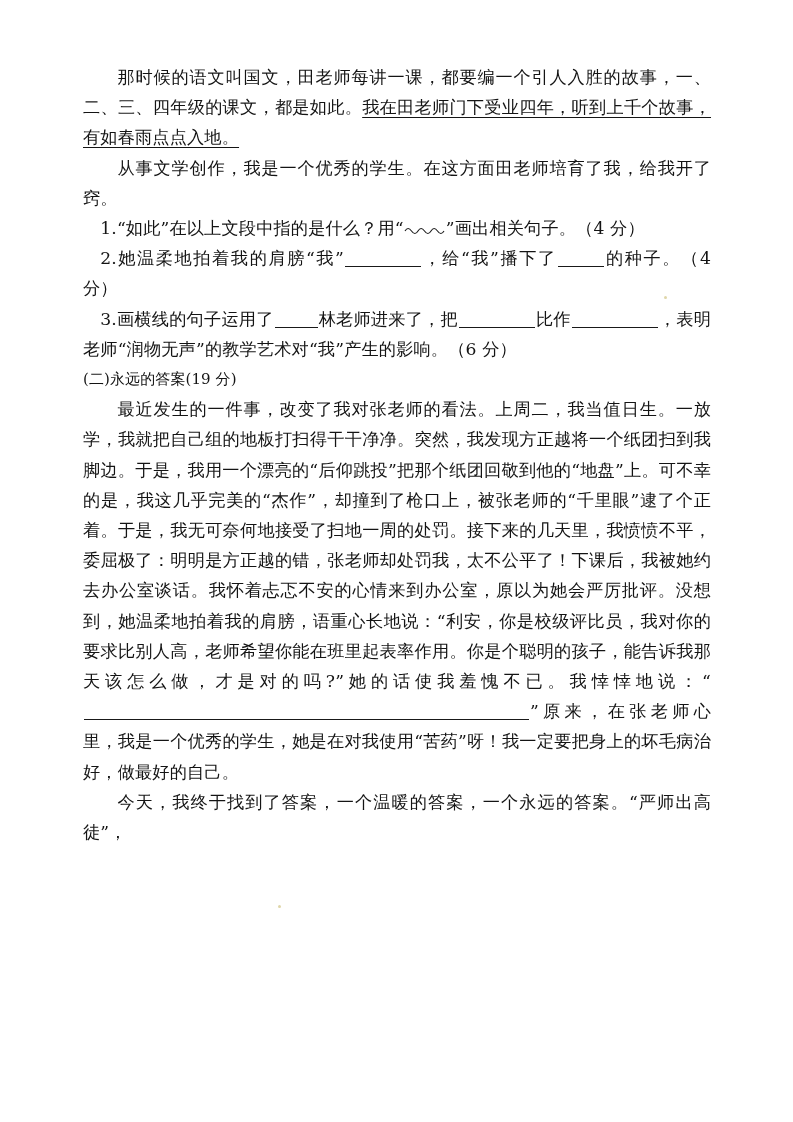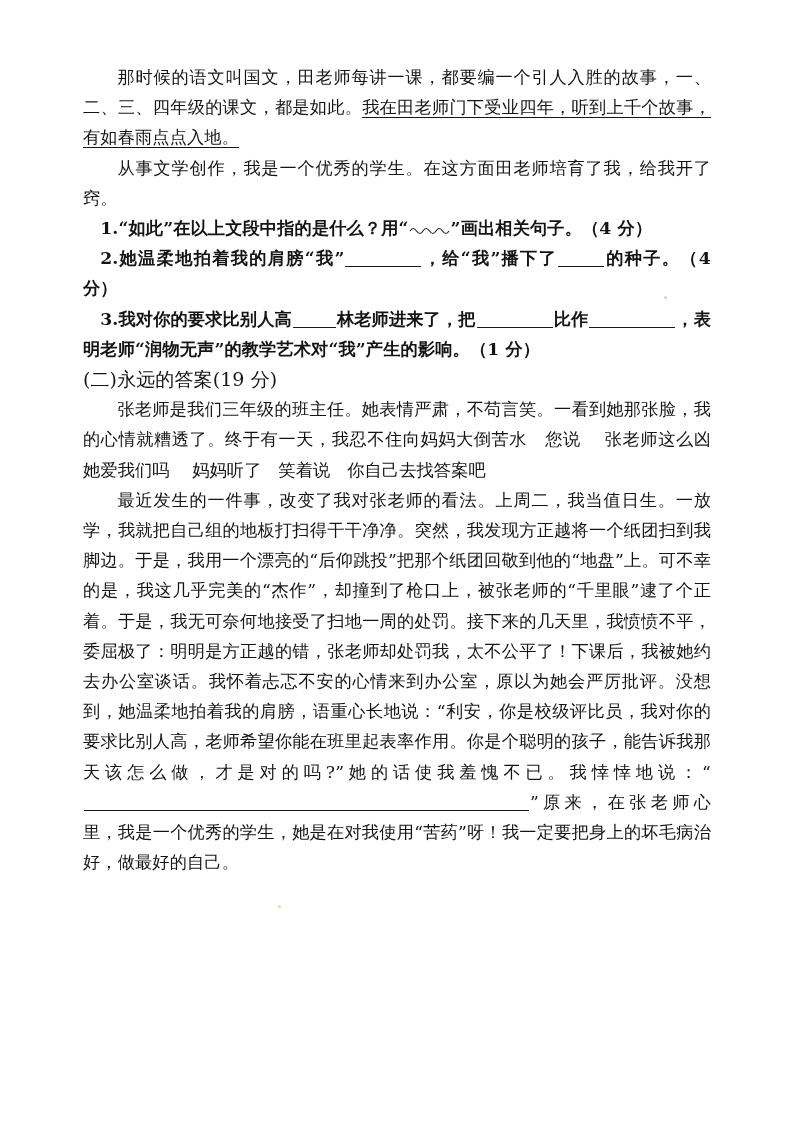--- a/index.html
+++ b/index.html
@@ -52,21 +52,21 @@
   .indent2 { text-indent: 2em; }
 
   
   .uline {
     text-decoration: underline;
     text-decoration-thickness: 1px;
     text-underline-offset: 4px;
   }
 
   
-  .q-line { text-indent: 1em; font-weight: bold; }
+  .q-line { text-indent: 1em; }
 
   
   .wavy-sample {
     display: inline-block;
     width: 42px;
     height: 12px;
     vertical-align: -1px;
     position: relative;
   }
   .wavy-sample svg { display: block; }
@@ -79,21 +79,21 @@
     vertical-align: -3px;
     margin: 0 1px;
   }
   .blank-a { width: 46px; }
   .blank-c { width: 43px; }
   .blank-d { width: 76px; }
   .blank-e { width: 86px; }
   .blank-long { width: 445px; }
 
   .section-head {
-    font-size: 19px;
+    font-size: 15px;
     line-height: 30.2px;
     letter-spacing: 0.1px;
   }
 
   .spacer-dialog { white-space: pre-wrap; }
 
   
   .speck {
     position: absolute;
     background: #d9cf9a;
@@ -110,27 +110,27 @@
     <p class="ln para indent2"><span>那时候的语文叫国文，田老师每讲一课，都要编一个引人入胜的故事，一、二、三、四年级的课文，都是如此。</span><span class="uline">我在田老师门下受业四年，听到上千个故事，有如春雨点点入地。</span></p>
 
     <p class="ln para indent2">从事文学创作，我是一个优秀的学生。在这方面田老师培育了我，给我开了窍。</p>
 
     <p class="ln para q-line"><span>1.</span><span>“如此”在以上文段中指的是什么？用“</span><span class="wavy-sample"><svg width="42" height="12" viewBox="0 0 42 12" xmlns="http://www.w3.org/2000/svg">
             <path d="M1 8 Q4 3 7.5 8 T14 8 T20.5 8 T27 8 T33.5 8 T40 8" fill="none" stroke="#1a1a1a" stroke-width="1.1"></path>
           </svg></span><span>”画出相关句子。</span><span>（4 分）</span></p>
 
     <p class="ln para q-line"><span>2.</span><span>她温柔地拍着我的肩膀“我”</span><span class="blank blank-d"></span><span>，给“我”播下了</span><span class="blank blank-a"></span><span>的种子。</span><span>（4 分）</span></p>
 
-    <p class="ln para q-line"><span>3.</span><span>我对你的要求比别人高</span><span class="blank blank-c"></span><span>林老师进来了，把</span><span class="blank blank-d"></span><span>比作</span><span class="blank blank-e"></span><span>，表明老师“润物无声”的教学艺术对“我”产生的影响。</span><span>（1 分）</span></p>
+    <p class="ln para q-line"><span>3.</span><span>画横线的句子运用了</span><span class="blank blank-c"></span><span>林老师进来了，把</span><span class="blank blank-d"></span><span>比作</span><span class="blank blank-e"></span><span>，表明老师“润物无声”的教学艺术对“我”产生的影响。</span><span>（6 分）</span></p>
 
     <p class="ln para section-head">(二)永远的答案(19 分)</p>
 
-    <p class="ln para indent2 spacer-dialog">张老师是我们三年级的班主任。她表情严肃，不苟言笑。一看到她那张脸，我的心情就糟透了。终于有一天，我忍不住向妈妈大倒苦水   您说    张老师这么凶  她爱我们吗    妈妈听了   笑着说   你自己去找答案吧</p>
 
 
     <p class="ln para indent2"><span>最近发生的一件事，改变了我对张老师的看法。上周二，我当值日生。一放学，我就把自己组的地板打扫得干干净净。突然，我发现方正越将一个纸团扫到我脚边。于是，我用一个漂亮的“后仰跳投”把那个纸团回敬到他的“地盘”上。可不幸的是，我这几乎完美的“杰作”，却撞到了枪口上，被张老师的“千里眼”逮了个正着。于是，我无可奈何地接受了扫地一周的处罚。接下来的几天里，我愤愤不平，委屈极了：明明是方正越的错，张老师却处罚我，太不公平了！下课后，我被她约去办公室谈话。我怀着忐忑不安的心情来到办公室，原以为她会严厉批评。没想到，她温柔地拍着我的肩膀，语重心长地说：“利安，你是校级评比员，我对你的要求比别人高，老师希望你能在班里起表率作用。你是个聪明的孩子，能告诉我那天该怎么做，才是对的吗?”她的话使我羞愧不已。我悻悻地说：“</span><span class="blank blank-long"></span><span>”原来，在张老师心里，我是一个优秀的学生，她是在对我使用“苦药”呀！我一定要把身上的坏毛病治好，做最好的自己。</span></p>
 
+    <p class="ln para indent2">今天，我终于找到了答案，一个温暖的答案，一个永远的答案。“严师出高徒”，</p>
 
   </div>
 
   <span class="speck" style="left:664px; top:296px; width:3px; height:3px;"></span>
   <span class="speck" style="left:278px; top:905px; width:3px; height:3px;"></span>
 </div>
 
 </body></html>

